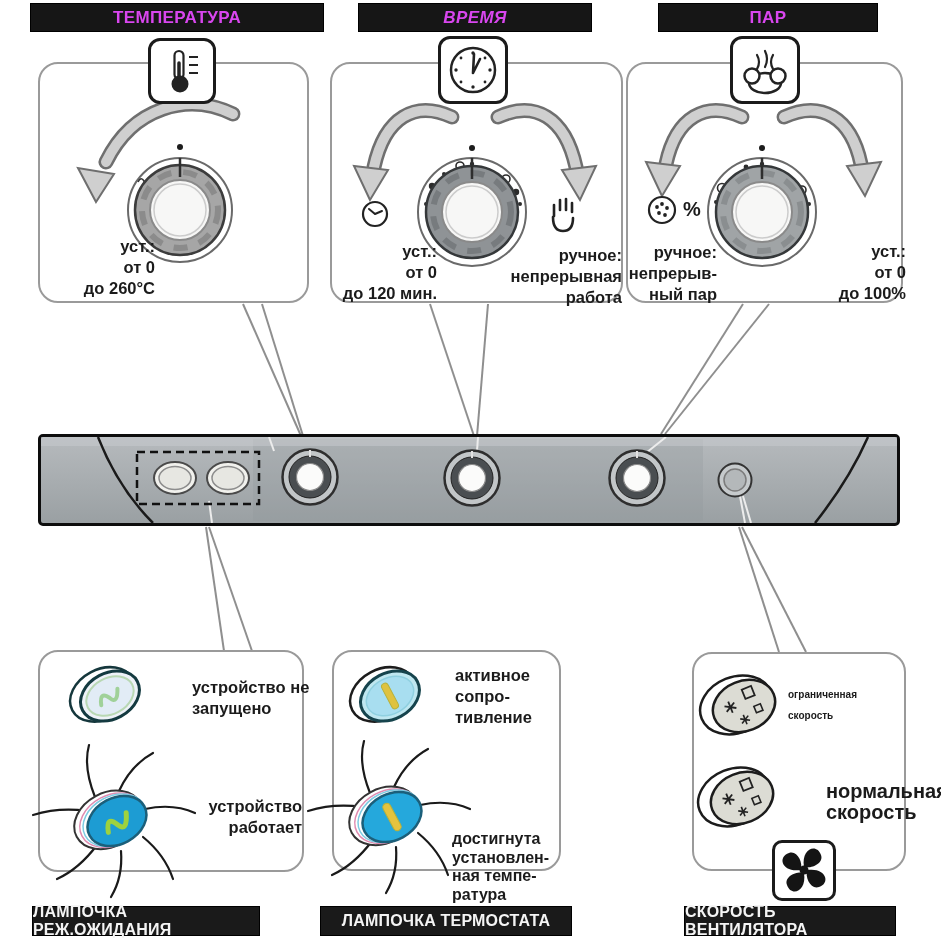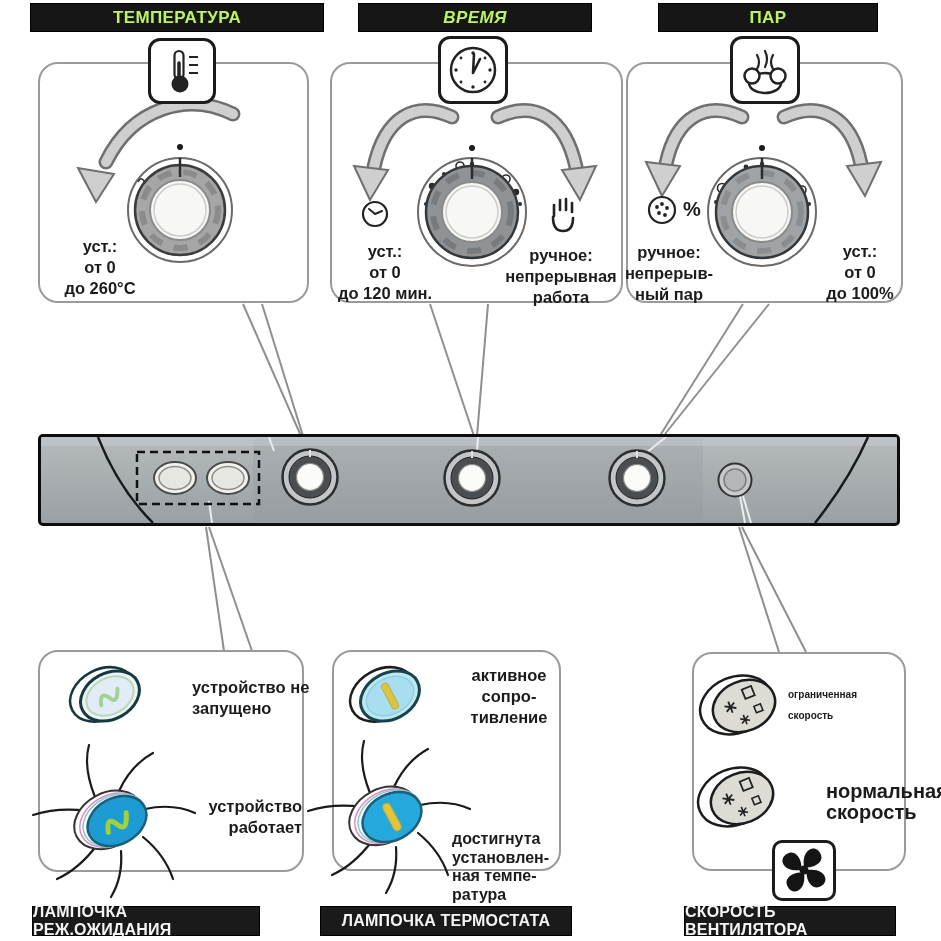--- a/index.html
+++ b/index.html
@@ -1,29 +1,29 @@
 <!DOCTYPE html>
 <html><head>
 <meta charset="utf-8">
 <style>
   html,body{margin:0;padding:0;background:#fff;}
   #canvas{position:relative;width:941px;height:941px;background:#fff;overflow:hidden;
           font-family:"Liberation Sans",sans-serif;}
   .abs{position:absolute;}
   .hbar{position:absolute;height:27px;background:#161616;border:1px solid #000;
-        color:#bef264;display:flex;align-items:center;justify-content:center;
+        color:#d946ef;display:flex;align-items:center;justify-content:center;
         font-weight:700;font-size:17px;letter-spacing:.4px;z-index:4;}
   .bbar{position:absolute;height:28px;background:#1a1a1a;border:1px solid #000;
         color:#f4f4f4;display:flex;align-items:center;justify-content:center;
         font-weight:700;font-size:16px;letter-spacing:.2px;z-index:4;}
   .obox{position:absolute;border:2.5px solid #9a9a9a;border-radius:20px;background:#fff;z-index:2;}
   .isq{position:absolute;background:#fff;border:3px solid #1b1b1b;border-radius:12px;z-index:4;
        display:flex;align-items:center;justify-content:center;}
   .txt{position:absolute;font-weight:700;font-size:16.5px;line-height:21px;color:#1b1b1b;z-index:5;}
-  .c{text-align:center;}
+  .c{text-align:right;}
   .sm{font-size:16px;line-height:18.5px;}
   .lay3{z-index:3;}
   .pct{position:absolute;font-weight:700;font-size:20px;color:#1b1b1b;z-index:5;}
   svg{display:block;}
 </style>
 </head>
 <body>
 
 <div id="canvas">
 
@@ -337,21 +337,21 @@
       <path d="M -20,24 Q -38,48 -60,58"></path>
     </g>
     <g transform="translate(90,84) rotate(-28)">
       <ellipse cx="-7" cy="-5" rx="36" ry="27" fill="#fff" stroke="#333" stroke-width="2"></ellipse>
       <ellipse cx="-4" cy="-3" rx="34" ry="25" fill="none" stroke="#e08bb0" stroke-width="1.5"></ellipse>
       <ellipse cx="-2" cy="-2" rx="33" ry="24" fill="none" stroke="#7ecbe2" stroke-width="1.5"></ellipse>
       <ellipse rx="31" ry="23" fill="#25a8dc" stroke="#1b5f7a" stroke-width="2.5"></ellipse>
       <rect x="-4" y="-15" width="8" height="30" rx="4" fill="#e4c33e" stroke="#b7b13a" stroke-width="1"></rect>
     </g>
   </svg>
-  <div class="txt" style="left:455px;top:665px;width:108px;text-align:center;">
+  <div class="txt" style="left:455px;top:665px;width:108px;">
     <div>активное</div>
     <div>сопро-</div>
     <div>тивление</div>
   </div>
   <div class="txt sm" style="left:452px;top:794px;width:112px;margin-top:36px;">
     <div>достигнута</div>
     <div>установлен-</div>
     <div>ная темпе-</div>
     <div>ратура</div>
   </div>

